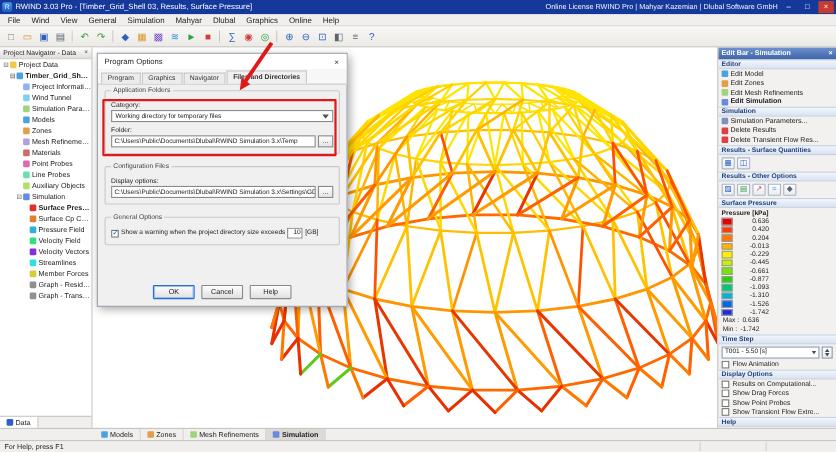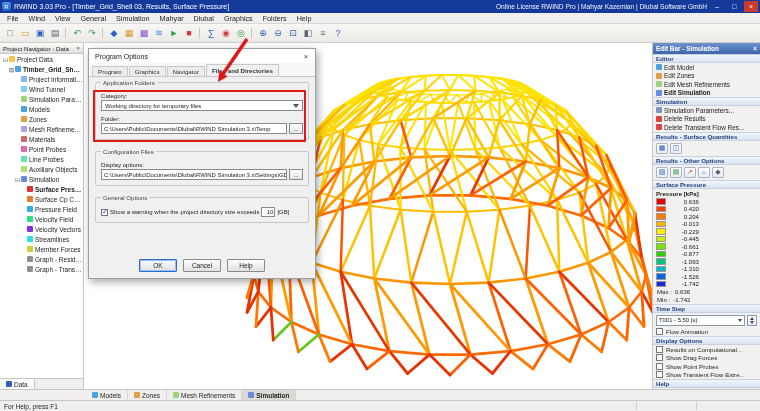--- a/index.html
+++ b/index.html
@@ -122,21 +122,21 @@
     <span class="menu-item">General</span>
 
     <span class="menu-item">Simulation</span>
 
     <span class="menu-item">Mahyar</span>
 
     <span class="menu-item">Dlubal</span>
 
     <span class="menu-item">Graphics</span>
 
-    <span class="menu-item">Folders</span>
+    <span class="menu-item">Online</span>
 
     <span class="menu-item">Help</span>
   </div>
 
 <div class="toolbar">
 
     <span class="tb-icon" style="color: rgb(122, 122, 122);">□</span>
 
     <span class="tb-icon" style="color: rgb(216, 154, 48);">▭</span>
 

